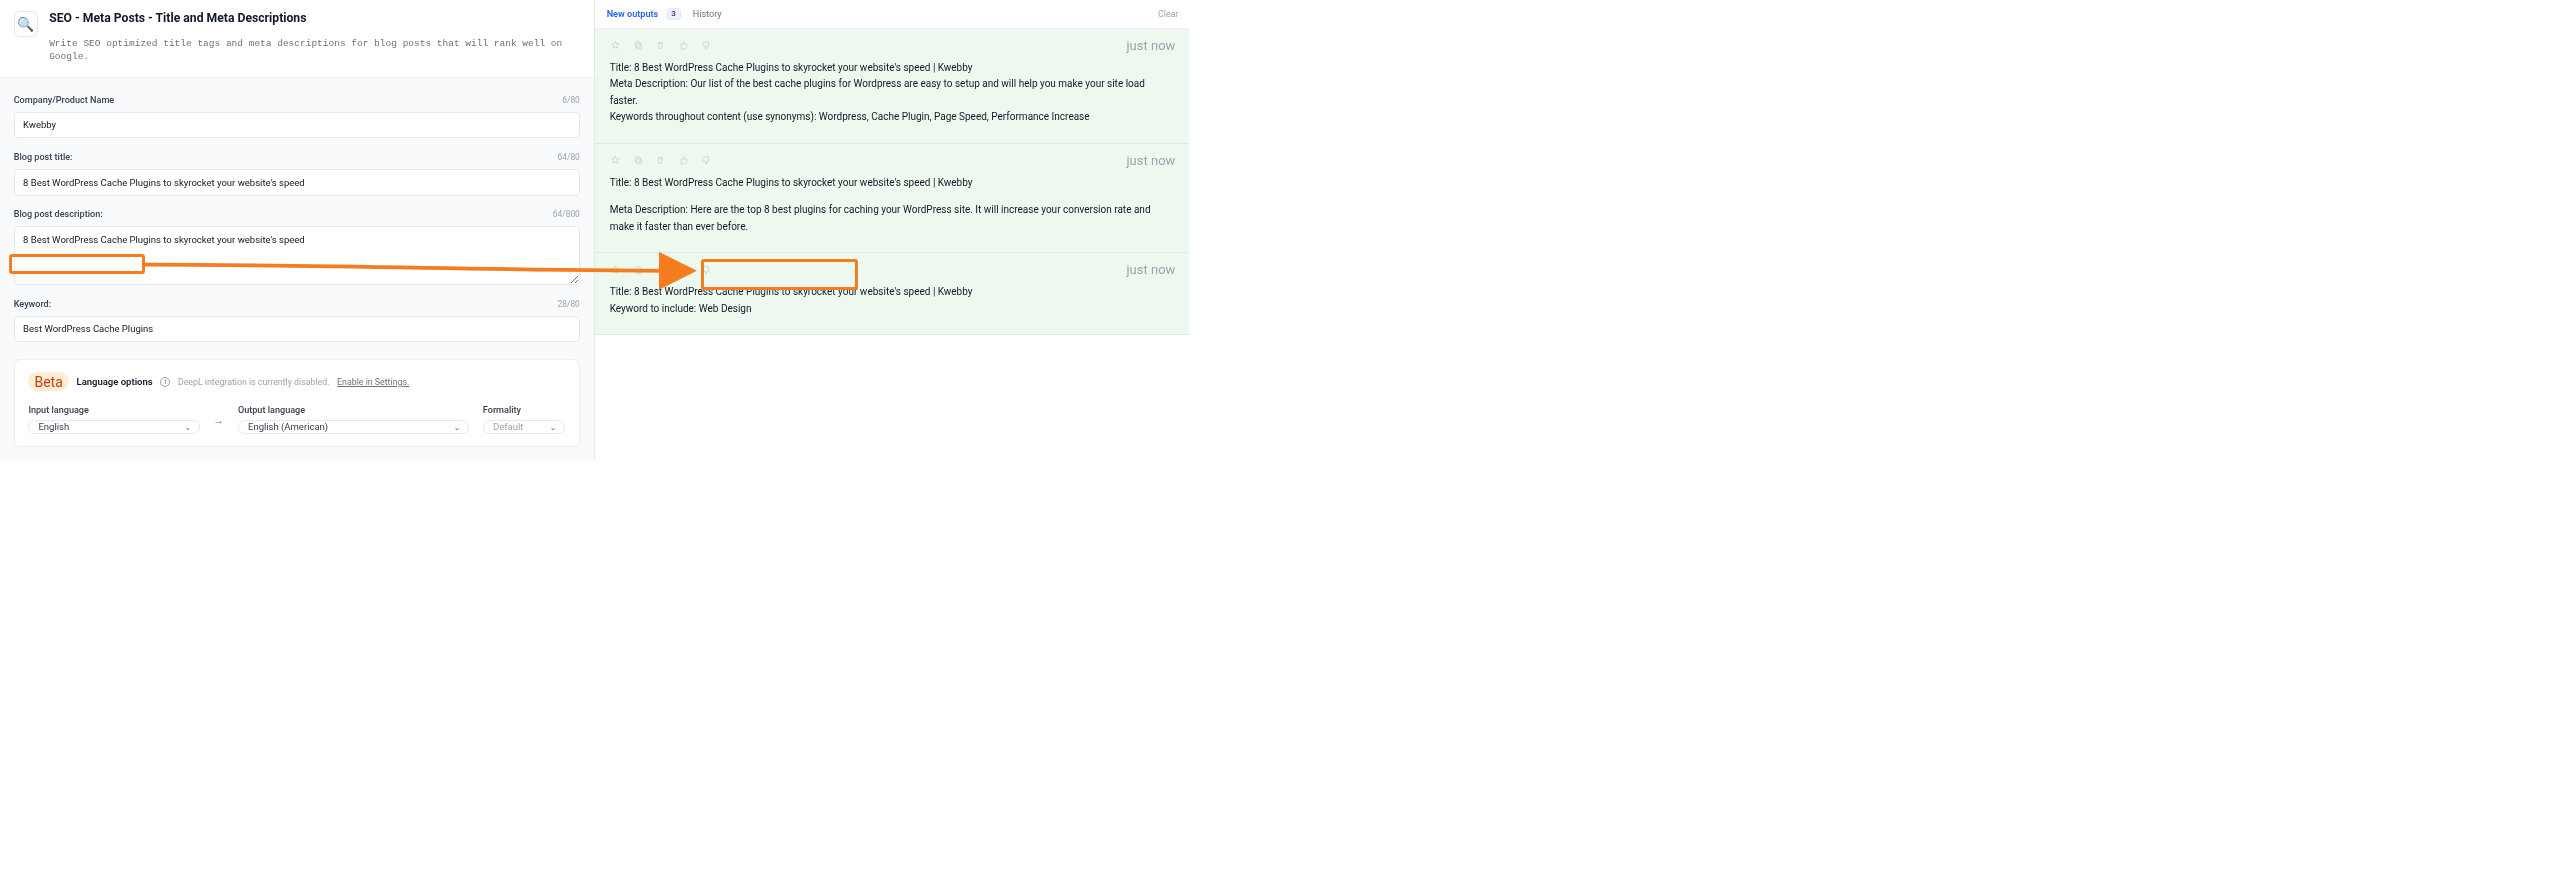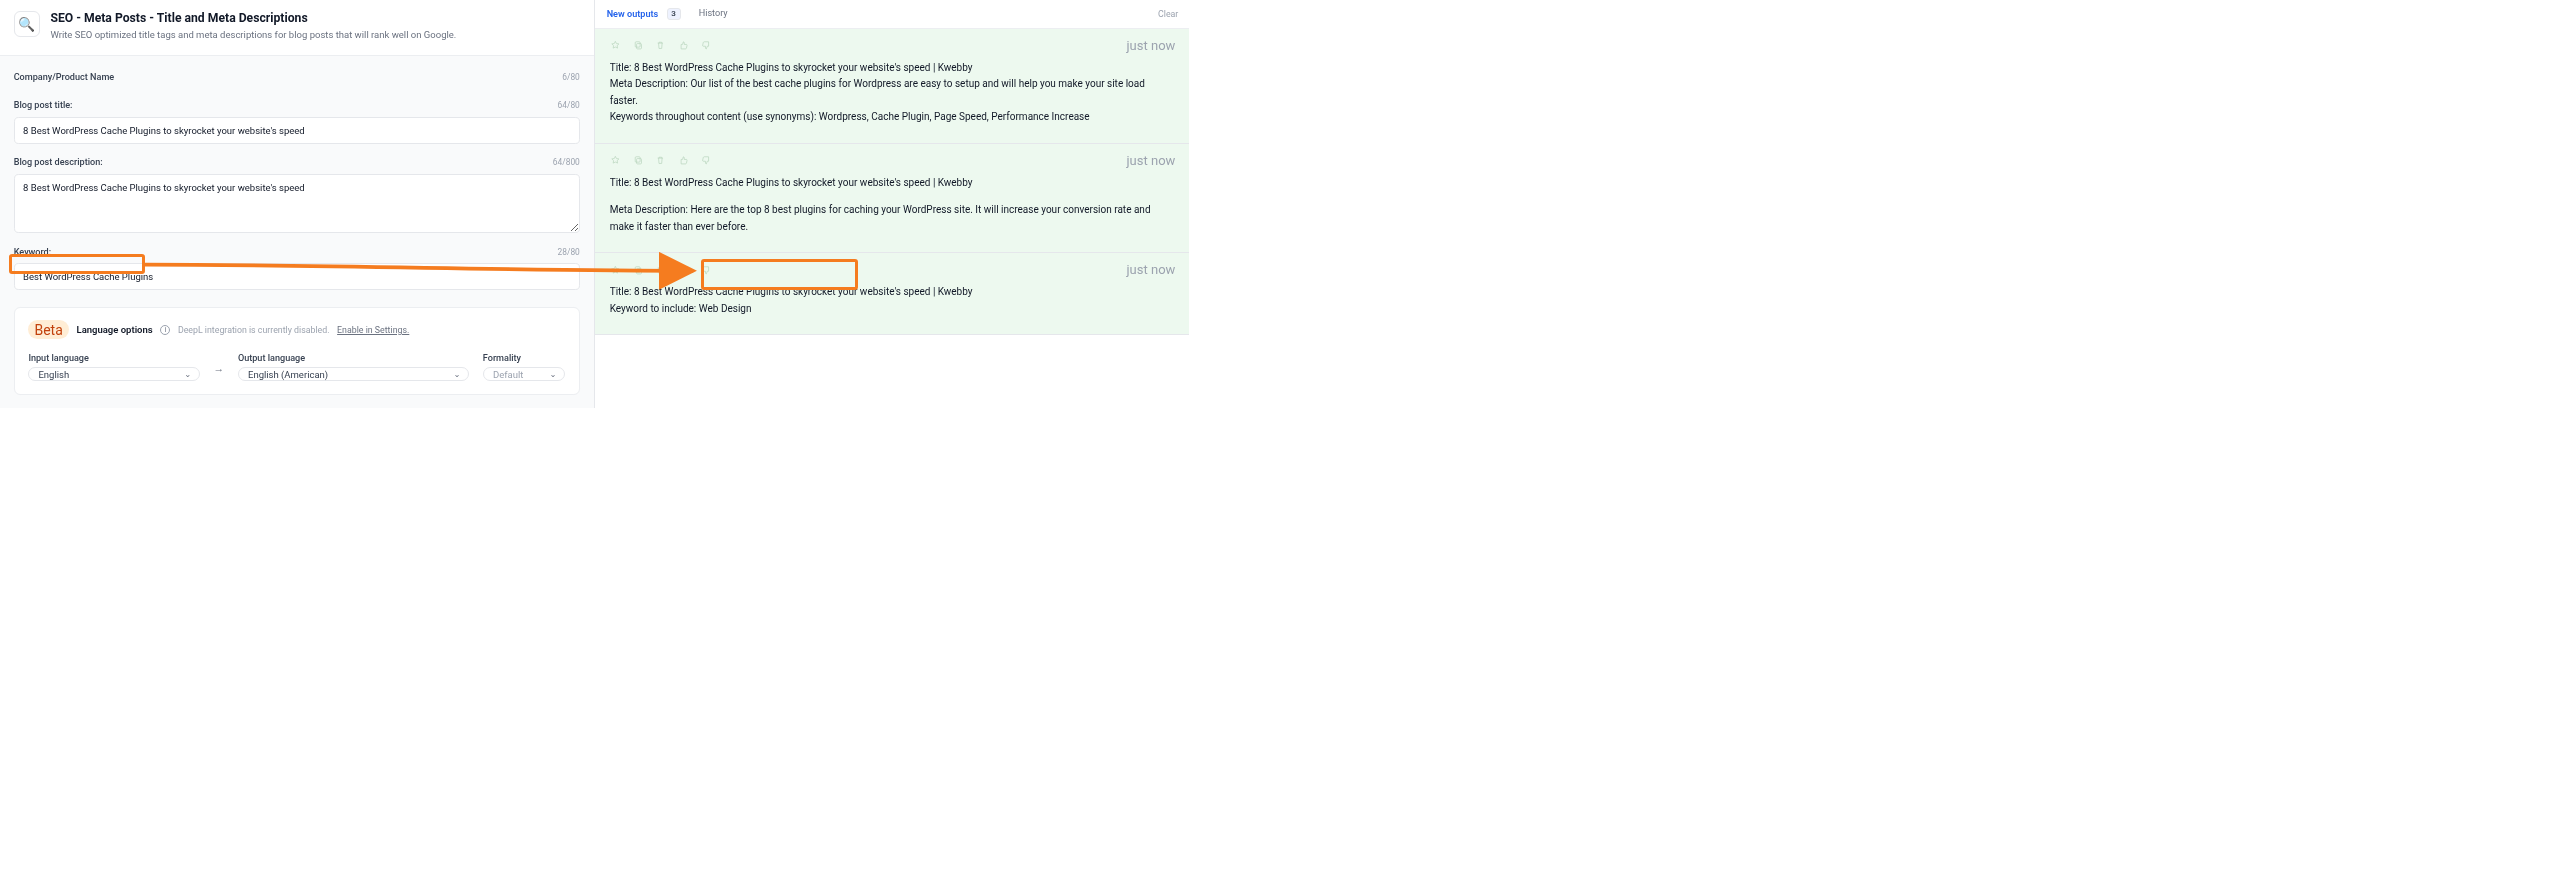--- a/index.html
+++ b/index.html
@@ -40,21 +40,21 @@
     border-bottom:0.8px solid #eceef1;
   }
   .tool-icon{
     width:26px;height:26px;
     border:0.8px solid #e5e7eb;
     border-radius:6.1px;
     display:flex;align-items:center;justify-content:center;
     font-size:13.7px;
   }
   .tool-title{font-size:12.2px;font-weight:700;color:#111827;}
-  .tool-sub{font-size:9.5px;color:#6b7280;margin-top:3px;line-height:1.4;}
+  .tool-sub{font-size:9.5px;color:#6b7280;margin-top:12px;line-height:1.4;font-family:Liberation Mono, monospace;}
   
   .form{padding:6.1px 13.7px 13.7px 13.7px; display:flex;flex-direction:column;gap:3px;}
   .label-row{display:flex;justify-content:space-between;align-items:baseline;margin-top:10.7px;margin-bottom:3.8px;}
   .field-label{font-size:9.1px;color:#374151;font-weight:500;}
   .count{font-size:8.4px;color:#9ca3af;}
   .text-input, .text-area{
     width:100%;
     border:0.8px solid #e5e7eb;
     border-radius:4.6px;
     background:#fff;
@@ -93,21 +93,21 @@
     display:flex;align-items:center;position:relative;cursor:pointer;
   }
   .sel .chev{position:absolute;right:7.6px;color:#6b7280;font-size:8.4px;}
   .arrow-sep{color:#6b7280;font-size:10.7px;padding-bottom:6.1px;}
 
   
   .right-top{
     display:flex;align-items:center;justify-content:space-between;
     padding:4.6px 10.7px;border-bottom:0.8px solid #eceef1;
   }
-  .tabs{display:flex;gap:15px;align-items:flex-start;}
+  .tabs{display:flex;gap:9px;align-items:center;}
   .tab{font-size:9.1px;color:#6b7280;padding:3px 1.5px;cursor:pointer;}
   .tab.active{color:#2563eb;font-weight:600;}
   .tab .pill{display:inline-block;min-width:12.2px;text-align:center;margin-left:6.1px;background:#eef2ff;color:#374151;border-radius:3px;font-size:8px;padding:0.8px 3.8px;font-weight:600;border:0.8px solid #e5e7eb;}
   .clear{font-size:8.8px;color:#9ca3af;cursor:pointer;}
   .outputs{display:flex;flex-direction:column;}
   .card{
     background:#edf9ef;
     border-bottom:0.8px solid #e5e7eb;
     padding:11.4px 15.2px 17px 15.2px;
     position:relative;
@@ -137,20 +137,21 @@
         <div class="tool-sub">Write SEO optimized title tags and meta descriptions for blog posts that will rank well on Google.</div>
       </div>
     </div>
 
     <div class="form">
 
       <div class="label-row">
         <span class="field-label">Company/Product Name</span>
         <span class="count">6/80</span>
       </div>
+      <input class="text-input" value="Kwebby" style="">
 
       <div class="label-row">
         <span class="field-label">Blog post title:</span>
         <span class="count">64/80</span>
       </div>
       <input class="text-input" value="8 Best WordPress Cache Plugins to skyrocket your website's speed" style="">
 
       <div class="label-row">
         <span class="field-label">Blog post description:</span>
         <span class="count">64/800</span>

